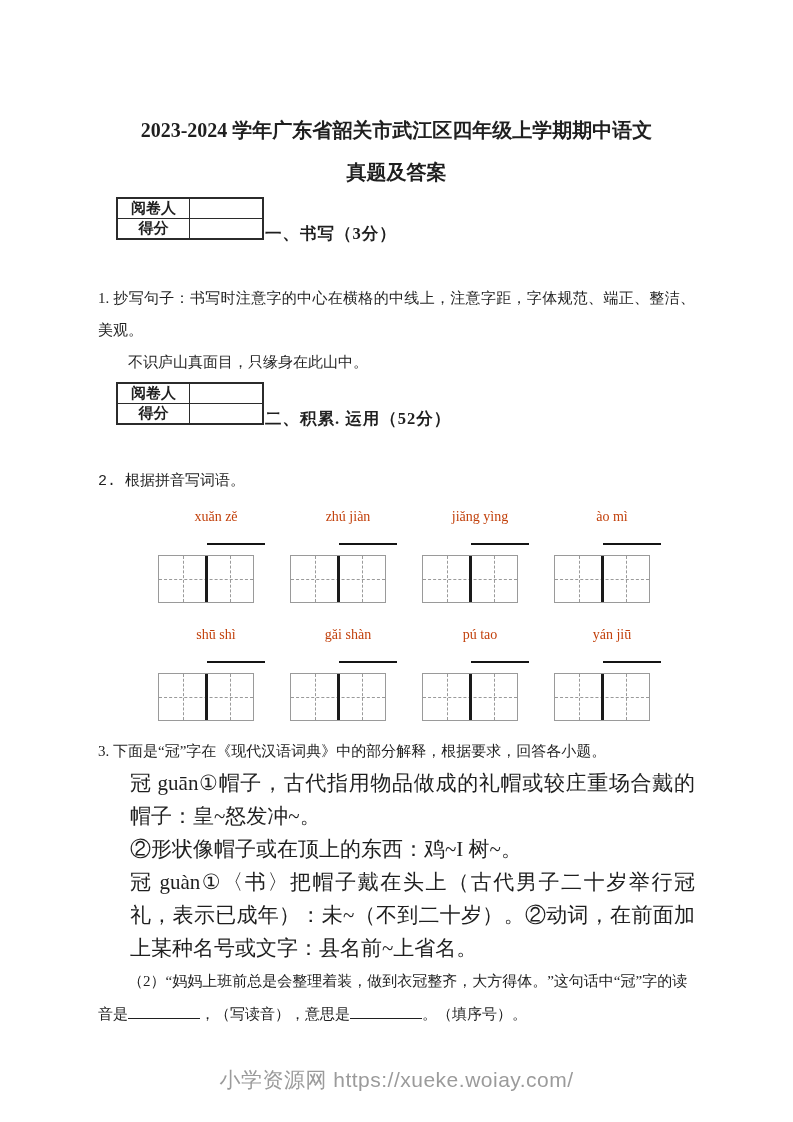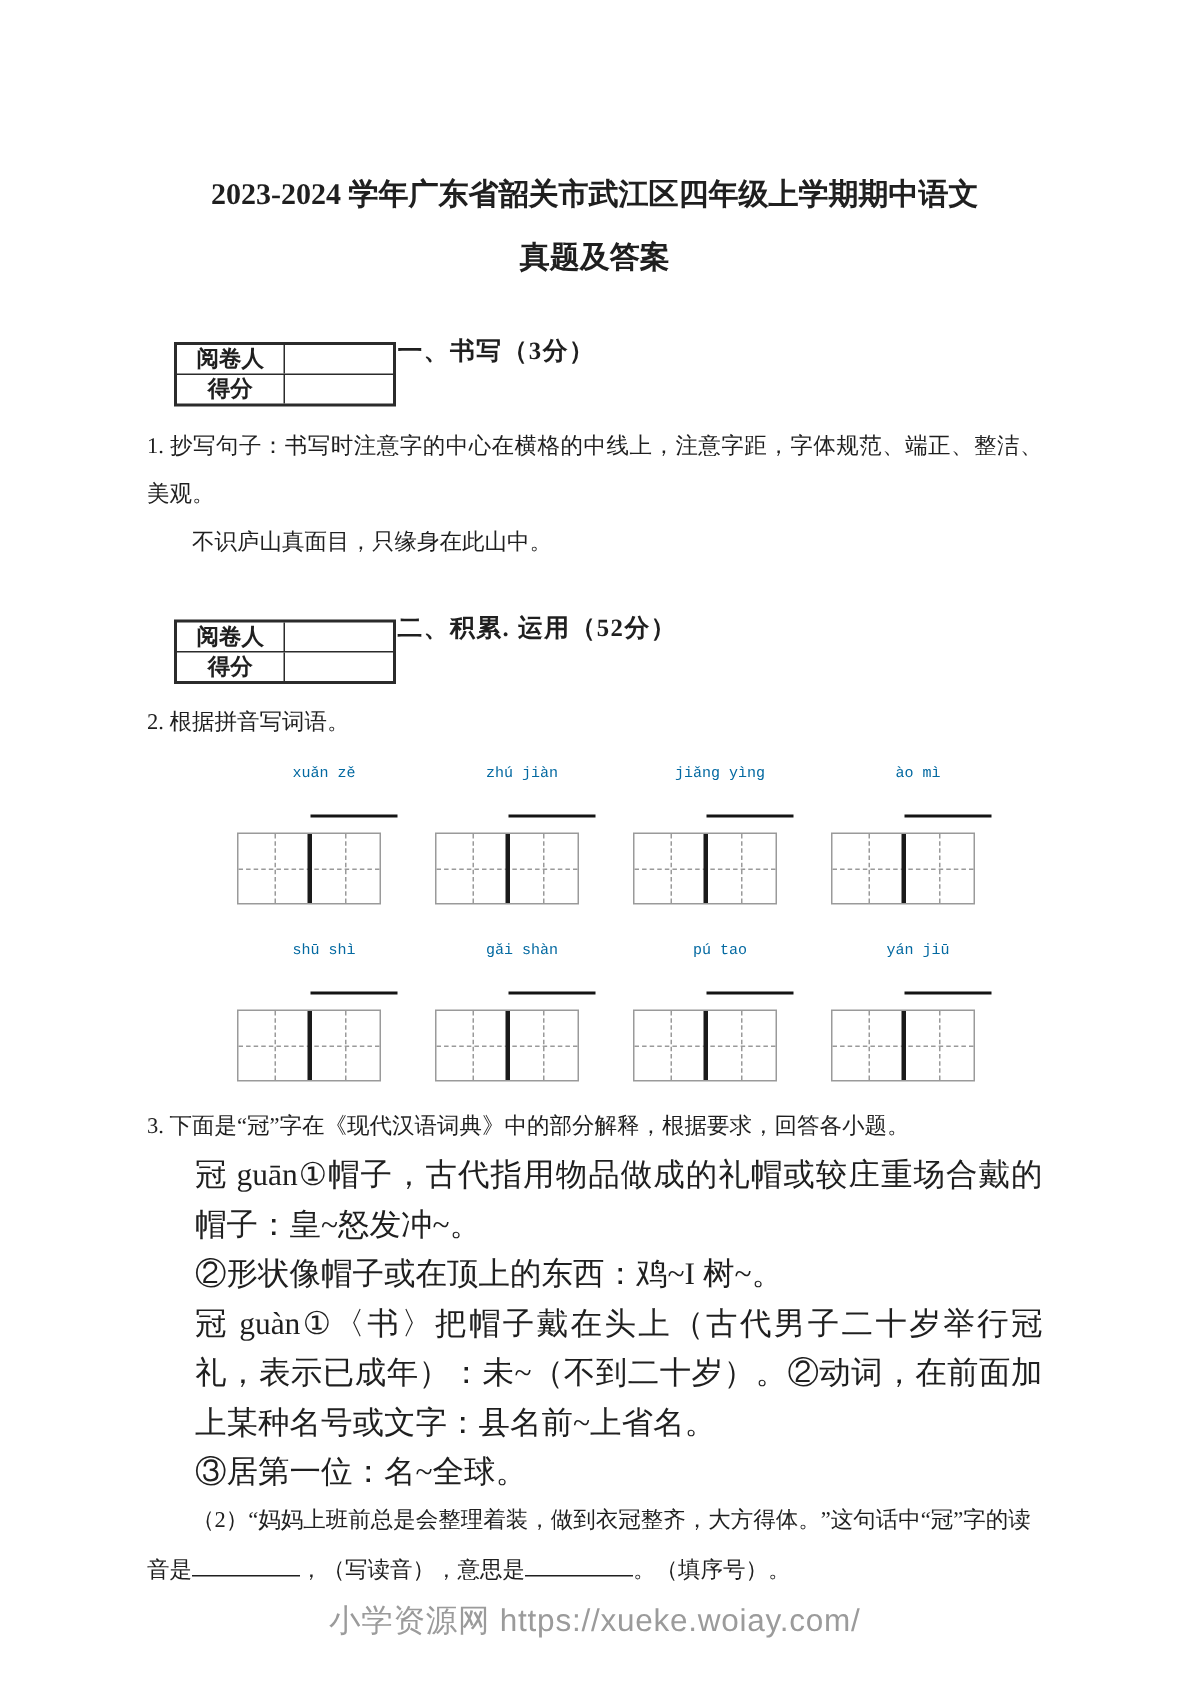--- a/index.html
+++ b/index.html
@@ -12,21 +12,21 @@
     padding:17px 98px;
     overflow:hidden;
     font-family:"Liberation Serif","DejaVu Serif",serif;
     color:#1f1f1f;
   }
   
   .title{margin:96px 0 0 0;text-align:center;font-weight:bold;}
   .title .tl{display:block;font-size:20px;line-height:26px;}
   .title .tl1{margin-bottom:16px;}
   
-  .score-block{display:flex;align-items:flex-end;margin-top:12px;margin-left:18px;height:74px;}
+  .score-block{display:flex;align-items:flex-start;margin-top:12px;margin-left:18px;height:74px;}
   .score-table{
     width:148px;box-sizing:border-box;
     border:2px solid #2b2b2b;
     display:flex;flex-direction:column;
   }
   .st-row{display:flex;flex:1;}
   .st-row + .st-row{border-top:1.5px solid #2b2b2b;}
   .st-label{
     width:72px;box-sizing:border-box;border-right:1.5px solid #2b2b2b;
     display:flex;align-items:center;justify-content:center;
@@ -35,40 +35,40 @@
   .st-blank{flex:1;}
   .sec-heading{
     align-self:center;
     font-weight:bold;font-size:16.5px;
     margin-left:1px;letter-spacing:1px;
   }
   
   p.body{margin:0;font-size:15px;line-height:32px;text-align:justify;}
   p.q1{margin-top:11px;}
   p.indent{text-indent:2em;}
-  p.q2{margin-top:10px;}
+  p.q2{margin-top:10px;font-family:Liberation Mono, monospace;}
   p.q3{margin-top:14px;}
   .def-block{margin-left:2em;}
   .def-block p{margin:0;font-size:21px;line-height:33px;text-align:justify;}
   p.sub{margin:0;font-size:15px;line-height:33px;text-indent:2em;}
   .blank{
     display:inline-block;width:72px;height:14px;
     border-bottom:1.5px solid #1f1f1f;
     vertical-align:baseline;
   }
   
   .pinyin-area{margin-top:8px;margin-left:60px;}
   .py-row{display:flex;gap:36px;}
   .py-row2{margin-top:21px;}
   .py-unit{width:96px;overflow:visible;}
   .py-word{
-    font-family:Liberation Mono, monospace;
-    font-size:10px;line-height:22px;height:22px;
+    font-family:Liberation Serif, serif;
+    font-size:14px;line-height:22px;height:22px;
     text-align:center;transform:translateX(10px);
-    white-space:nowrap;color:#0369a1;
+    white-space:nowrap;color:#c2410c;
   }
   .ans-line{
     width:58px;height:0;border-top:2px solid #141414;
     margin-top:15px;margin-bottom:10px;
     position:relative;left:49px;
   }
   .gridbox{
     position:relative;width:96px;height:48px;
     border:1px solid #9a9a9a;background:#fff;box-sizing:border-box;
   }
@@ -214,21 +214,20 @@
       </div>
     </div>
   </div>
 
   <p class="body q3">3. 下面是“冠”字在《现代汉语词典》中的部分解释，根据要求，回答各小题。</p>
 
   <div class="def-block">
     <p>冠 guān①帽子，古代指用物品做成的礼帽或较庄重场合戴的帽子：皇~怒发冲~。</p>
     <p>②形状像帽子或在顶上的东西：鸡~I 树~。</p>
     <p>冠 guàn①〈书〉把帽子戴在头上（古代男子二十岁举行冠礼，表示已成年）：未~（不到二十岁）。②动词，在前面加上某种名号或文字：县名前~上省名。</p>
-    <p>③居第一位：名~全球。</p>
   </div>
 
 
   <p class="sub"><span>（2）“妈妈上班前总是会整理着装，做到衣冠整齐，大方得体。”这句话中“冠”字的读音是</span><span class="blank"></span><span>，（写读音），意思是</span><span class="blank"></span><span>。（填序号）。</span></p>
 
   <div class="footer">小学资源网 https://xueke.woiay.com/</div>
 
 </div>
 
 </body></html>

